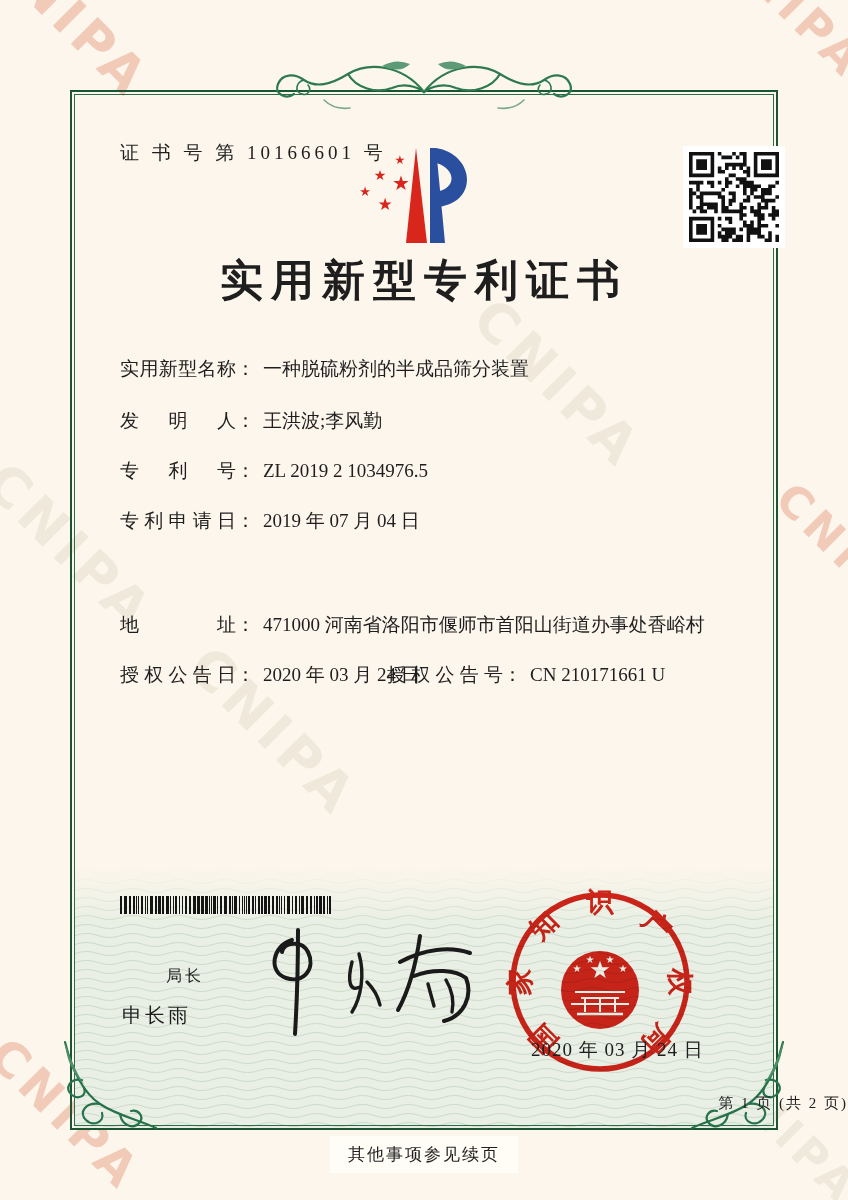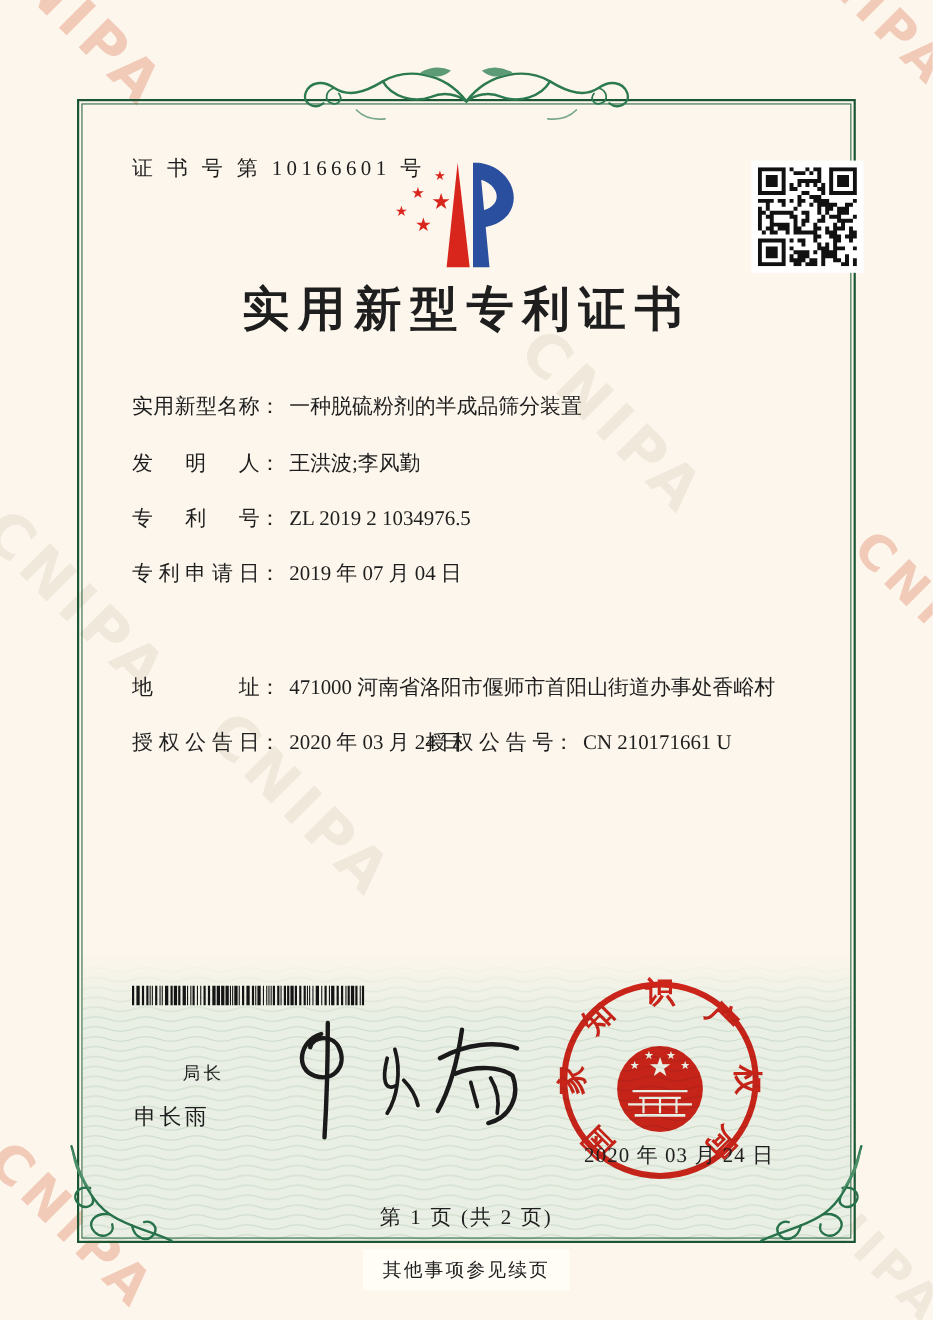--- a/index.html
+++ b/index.html
@@ -50,21 +50,21 @@
   .paras p{margin:0;text-indent:2em;}
 
   .barcode{left:120px;top:896px;z-index:3;}
   .director-role{left:122px;top:966px;font-size:16px;letter-spacing:3px;z-index:3;margin-left:44px;}
   .director-name{left:122px;top:1002px;font-size:20px;letter-spacing:3px;z-index:3;}
   .sig{left:252px;top:926px;z-index:4;}
 
   .seal{left:503px;top:885px;z-index:4;mix-blend-mode:multiply;}
   .seal-date{left:531px;top:1037px;font-size:19px;letter-spacing:1px;z-index:5;}
 
-  .page-info{left:0;right:0;top:1094px;text-align:center;font-size:19px;
+  .page-info{left:0;right:0;top:1094px;text-align:right;font-size:15px;
              letter-spacing:2px;z-index:3;}
   .note{left:50%;top:1136px;transform:translateX(-50%);background:#fffdf6;
         padding:7px 18px;font-size:17px;letter-spacing:2px;z-index:3;}
 </style>
 </head>
 <body>
 
 <div class="page">
 
   <span class="wm pink wm1">CNIPA</span>

